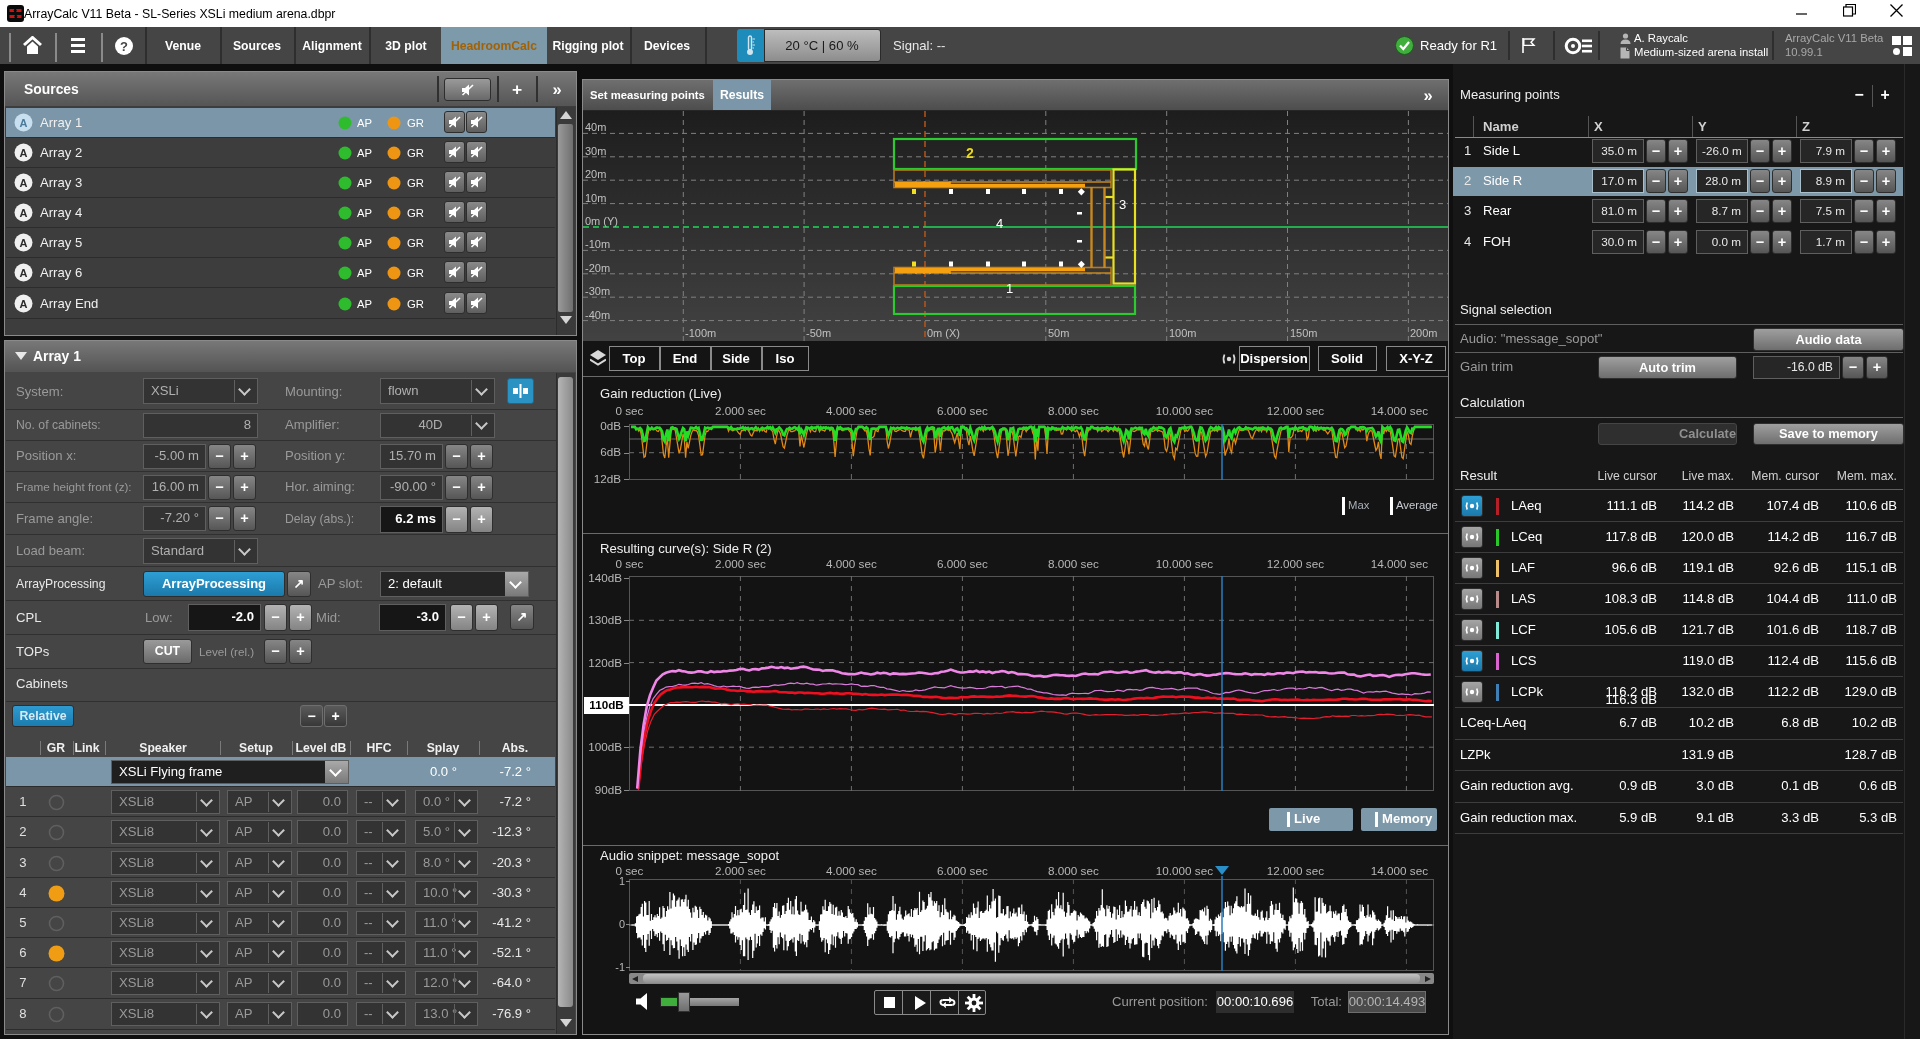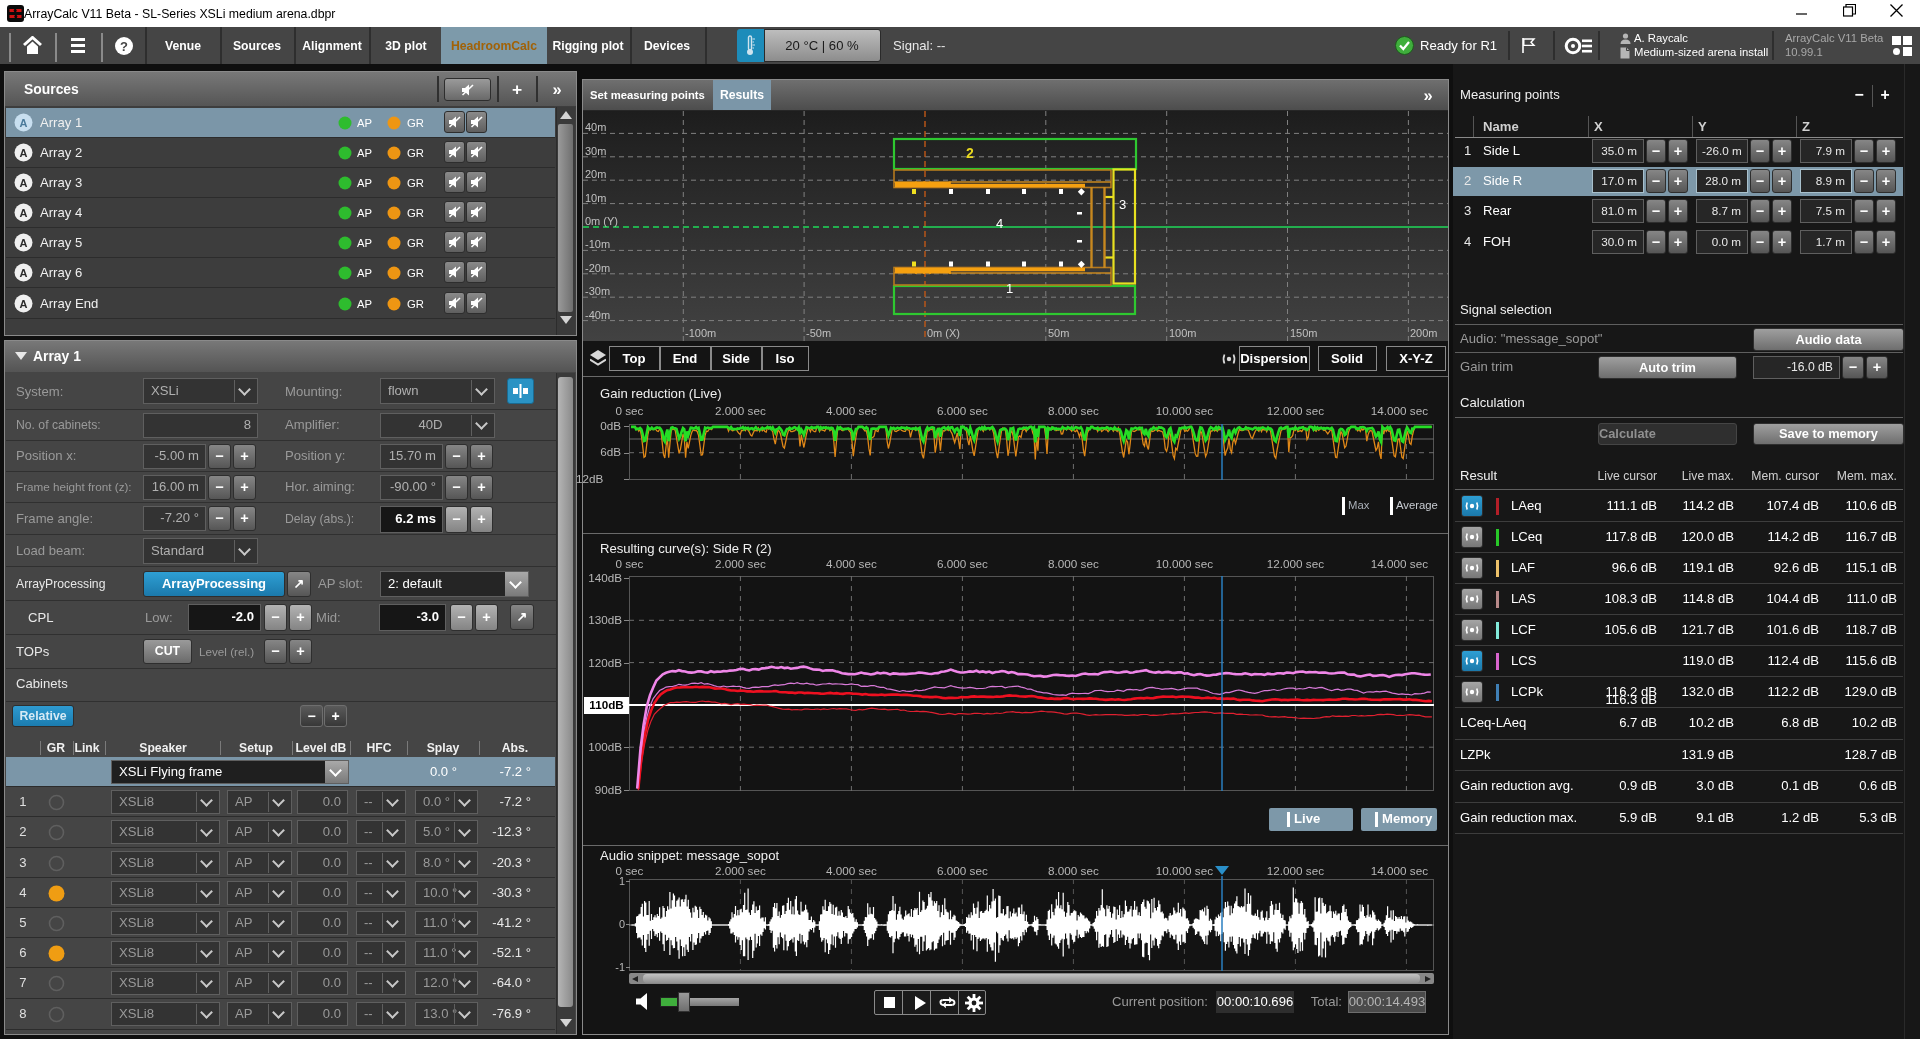--- a/index.html
+++ b/index.html
@@ -387,21 +387,21 @@
 <div style="left:234px;top:540px;width:1px;height:22px;background:#5f5f5f;"></div>
 <div style="left:240px;top:545px;width:9px;height:9px;border-left:2.5px solid #c8c8c8;border-bottom:2.5px solid #c8c8c8;transform:rotate(-45deg);"></div>
 <div class="t" style="left:16px;top:574px;width:160px;height:20px;line-height:20px;font-size:12.2px;color:#e8e8e8;font-weight:normal;">ArrayProcessing</div>
 <div class="btn" style="left:143px;top:571px;width:142px;height:26px;background:linear-gradient(#2e9fd4,#1b79ab);line-height:24px;font-size:13px;">ArrayProcessing</div>
 <div class="btn" style="left:287px;top:571px;width:24px;height:26px;background:linear-gradient(#868686,#565656);line-height:24px;font-size:13px;">↗</div>
 <div class="t" style="left:318px;top:574px;width:70px;height:20px;line-height:20px;font-size:13.1px;color:#9a9a9a;font-weight:normal;">AP slot:</div>
 <div style="left:380px;top:571px;width:149px;height:26px;background:#252525;border:1px solid #5f5f5f;"></div>
 <div class="t" style="left:388px;top:574px;width:119px;height:20px;line-height:20px;font-size:13.1px;color:#fff;">2: default</div>
 <div style="left:505px;top:572px;width:23px;height:24px;background:linear-gradient(#a9a9a9,#7a7a7a);"></div>
 <div style="left:511px;top:578px;width:9px;height:9px;border-left:2.5px solid #ffffff;border-bottom:2.5px solid #ffffff;transform:rotate(-45deg);"></div>
-<div class="t" style="left:28px;top:608px;width:60px;height:20px;line-height:20px;font-size:13.1px;color:#e8e8e8;font-weight:normal;">CPL</div>
+<div class="t" style="left:16px;top:608px;width:60px;height:20px;line-height:20px;font-size:13.1px;color:#e8e8e8;font-weight:normal;">CPL</div>
 <div class="t" style="left:145px;top:608px;width:50px;height:20px;line-height:20px;font-size:13.1px;color:#9a9a9a;font-weight:normal;">Low:</div>
 <div style="left:188px;top:604px;width:73px;height:27px;background:#161616;border:1px solid #5f5f5f;"></div>
 <div class="t" style="left:194px;top:607px;width:60px;height:20px;line-height:20px;font-size:13.1px;color:#fff;font-weight:bold;text-align:right;">-2.0</div>
 <div class="btn" style="left:264px;top:604px;width:23px;height:27px;background:linear-gradient(#b3b3b3,#848484);line-height:25px;font-size:14.5px;">−</div>
 <div class="btn" style="left:289px;top:604px;width:23px;height:27px;background:linear-gradient(#b3b3b3,#848484);line-height:25px;font-size:14.5px;">+</div>
 <div class="t" style="left:316px;top:608px;width:50px;height:20px;line-height:20px;font-size:13.1px;color:#9a9a9a;font-weight:normal;">Mid:</div>
 <div style="left:379px;top:604px;width:67px;height:27px;background:#161616;border:1px solid #5f5f5f;"></div>
 <div class="t" style="left:385px;top:607px;width:54px;height:20px;line-height:20px;font-size:13.1px;color:#fff;font-weight:bold;text-align:right;">-3.0</div>
 <div class="btn" style="left:450px;top:604px;width:23px;height:27px;background:linear-gradient(#b3b3b3,#848484);line-height:25px;font-size:14.5px;">−</div>
 <div class="btn" style="left:475px;top:604px;width:23px;height:27px;background:linear-gradient(#b3b3b3,#848484);line-height:25px;font-size:14.5px;">+</div>
@@ -766,21 +766,21 @@
       <line x1="666.4" y1="0" x2="666.4" y2="56" stroke="#6e6e6e" stroke-width="1" stroke-dasharray="5,5"></line>
       <line x1="777.4" y1="0" x2="777.4" y2="56" stroke="#6e6e6e" stroke-width="1" stroke-dasharray="5,5"></line>
       <line x1="0" y1="28.7" x2="805" y2="28.7" stroke="#6e6e6e" stroke-width="1" stroke-dasharray="5,5"></line>
       <line x1="0" y1="15" x2="805" y2="15" stroke="#6a6a6a" stroke-width="1.2"></line>
       <path d="M2.0 3.1 L3.3 3.1 L4.6 3.1 L5.9 3.1 L7.2 4.1 L8.5 4.4 L9.8 7.1 L11.1 5.0 L12.4 11.6 L13.7 22.4 L15.0 33.3 L16.3 32.4 L17.6 21.5 L18.9 10.6 L20.2 4.7 L21.5 6.0 L22.8 4.0 L24.1 5.7 L25.4 4.5 L26.7 5.4 L28.0 7.0 L29.3 7.5 L30.6 5.2 L31.9 6.3 L33.2 18.4 L34.5 30.4 L35.8 34.0 L37.1 22.0 L38.4 14.7 L39.7 33.6 L41.0 18.9 L42.3 6.5 L43.6 4.8 L44.9 5.4 L46.2 6.2 L47.5 14.0 L48.8 21.7 L50.1 29.4 L51.4 25.5 L52.7 17.8 L54.0 10.0 L55.3 14.3 L56.6 33.7 L57.9 17.9 L59.2 24.3 L60.5 17.8 L61.8 11.4 L63.1 7.5 L64.4 5.9 L65.7 6.5 L67.0 6.3 L68.3 7.7 L69.6 11.6 L70.9 21.4 L72.2 31.1 L73.5 30.7 L74.8 21.0 L76.1 11.3 L77.4 7.0 L78.7 7.5 L80.0 5.4 L81.3 4.8 L82.6 5.5 L83.9 3.1 L85.2 3.1 L86.5 3.1 L87.8 3.1 L89.1 3.1 L90.4 3.1 L91.7 3.1 L93.0 3.1 L94.3 3.1 L95.6 3.1 L96.9 3.1 L98.2 3.1 L99.5 7.2 L100.8 4.0 L102.1 5.5 L103.4 6.7 L104.7 6.4 L106.0 4.8 L107.3 5.2 L108.6 7.7 L109.9 9.3 L111.2 10.4 L112.5 6.5 L113.8 6.5 L115.1 5.4 L116.4 6.6 L117.7 4.3 L119.0 6.2 L120.3 8.1 L121.6 11.0 L122.9 12.0 L124.2 9.1 L125.5 6.3 L126.8 6.5 L128.1 7.0 L129.4 4.0 L130.7 7.2 L132.0 4.1 L133.3 6.8 L134.6 5.3 L135.9 7.5 L137.2 8.1 L138.5 3.1 L139.8 5.1 L141.1 4.2 L142.4 6.0 L143.7 7.7 L145.0 15.1 L146.3 20.1 L147.6 12.5 L148.9 6.2 L150.2 7.2 L151.5 10.0 L152.8 16.4 L154.1 22.8 L155.4 24.2 L156.7 17.8 L158.0 11.4 L159.3 7.1 L160.6 5.6 L161.9 7.7 L163.2 7.7 L164.5 7.1 L165.8 6.6 L167.1 5.1 L168.4 5.8 L169.7 7.3 L171.0 22.4 L172.3 10.8 L173.6 17.5 L174.9 23.5 L176.2 16.7 L177.5 10.0 L178.8 4.6 L180.1 4.6 L181.4 7.7 L182.7 4.0 L184.0 6.7 L185.3 7.7 L186.6 7.6 L187.9 3.1 L189.2 3.1 L190.5 7.6 L191.8 5.3 L193.1 6.2 L194.4 6.3 L195.7 7.1 L197.0 5.0 L198.3 3.8 L199.6 4.3 L200.9 6.7 L202.2 5.5 L203.5 6.2 L204.8 17.2 L206.1 32.9 L207.4 18.2 L208.7 4.8 L210.0 5.8 L211.3 4.8 L212.6 6.1 L213.9 6.6 L215.2 4.4 L216.5 4.9 L217.8 4.7 L219.1 5.2 L220.4 7.2 L221.7 8.6 L223.0 17.9 L224.3 32.2 L225.6 21.7 L226.9 13.5 L228.2 5.6 L229.5 3.1 L230.8 3.1 L232.1 3.1 L233.4 3.1 L234.7 5.3 L236.0 7.0 L237.3 6.7 L238.6 12.7 L239.9 24.4 L241.2 31.4 L242.5 13.7 L243.8 13.3 L245.1 12.2 L246.4 6.1 L247.7 6.9 L249.0 7.6 L250.3 3.1 L251.6 3.1 L252.9 3.1 L254.2 3.1 L255.5 3.1 L256.8 3.1 L258.1 17.1 L259.4 24.5 L260.7 19.0 L262.0 11.7 L263.3 4.3 L264.6 4.7 L265.9 7.2 L267.2 7.5 L268.5 6.6 L269.8 6.2 L271.1 4.6 L272.4 6.3 L273.7 6.9 L275.0 7.3 L276.3 7.3 L277.6 5.0 L278.9 5.8 L280.2 6.2 L281.5 13.4 L282.8 7.7 L284.1 4.7 L285.4 4.5 L286.7 6.3 L288.0 4.3 L289.3 4.5 L290.6 11.8 L291.9 21.2 L293.2 30.6 L294.5 34.4 L295.8 25.0 L297.1 15.5 L298.4 6.1 L299.7 6.9 L301.0 5.6 L302.3 5.7 L303.6 4.5 L304.9 10.4 L306.2 28.6 L307.5 20.6 L308.8 3.9 L310.1 13.1 L311.4 26.6 L312.7 13.1 L314.0 6.6 L315.3 7.1 L316.6 6.2 L317.9 5.0 L319.2 6.4 L320.5 4.5 L321.8 7.5 L323.1 9.7 L324.4 14.5 L325.7 18.7 L327.0 13.9 L328.3 9.0 L329.6 17.0 L330.9 25.1 L332.2 3.1 L333.5 3.1 L334.8 3.1 L336.1 5.3 L337.4 6.9 L338.7 15.9 L340.0 21.1 L341.3 12.1 L342.6 18.6 L343.9 27.0 L345.2 31.8 L346.5 23.4 L347.8 15.0 L349.1 6.6 L350.4 4.5 L351.7 4.6 L353.0 5.0 L354.3 7.3 L355.6 4.6 L356.9 5.4 L358.2 4.4 L359.5 3.8 L360.8 5.9 L362.1 4.5 L363.4 5.2 L364.7 9.4 L366.0 18.8 L367.3 28.1 L368.6 34.2 L369.9 24.9 L371.2 15.5 L372.5 7.0 L373.8 4.0 L375.1 5.8 L376.4 5.9 L377.7 16.5 L379.0 31.8 L380.3 24.3 L381.6 9.0 L382.9 6.8 L384.2 12.3 L385.5 22.3 L386.8 32.4 L388.1 23.1 L389.4 13.0 L390.7 12.0 L392.0 13.4 L393.3 7.0 L394.6 5.8 L395.9 4.9 L397.2 7.6 L398.5 4.8 L399.8 4.9 L401.1 3.1 L402.4 3.1 L403.7 8.7 L405.0 11.6 L406.3 35.4 L407.6 13.4 L408.9 26.8 L410.2 3.1 L411.5 3.1 L412.8 3.1 L414.1 3.1 L415.4 3.1 L416.7 12.6 L418.0 30.0 L419.3 7.4 L420.6 4.1 L421.9 4.4 L423.2 5.3 L424.5 4.6 L425.8 4.6 L427.1 6.7 L428.4 5.8 L429.7 6.0 L431.0 4.6 L432.3 10.0 L433.6 9.8 L434.9 5.2 L436.2 4.1 L437.5 6.0 L438.8 4.3 L440.1 5.1 L441.4 5.6 L442.7 7.2 L444.0 4.6 L445.3 7.1 L446.6 7.6 L447.9 5.8 L449.2 8.7 L450.5 12.9 L451.8 7.8 L453.1 14.6 L454.4 26.0 L455.7 32.2 L457.0 20.8 L458.3 9.3 L459.6 6.2 L460.9 5.8 L462.2 3.1 L463.5 3.1 L464.8 4.7 L466.1 4.5 L467.4 4.6 L468.7 7.3 L470.0 4.0 L471.3 4.2 L472.6 7.4 L473.9 6.4 L475.2 5.1 L476.5 5.8 L477.8 5.7 L479.1 7.7 L480.4 6.2 L481.7 4.0 L483.0 4.7 L484.3 7.2 L485.6 5.3 L486.9 6.3 L488.2 7.4 L489.5 4.0 L490.8 10.5 L492.1 19.2 L493.4 28.0 L494.7 33.5 L496.0 24.7 L497.3 16.0 L498.6 17.9 L499.9 30.3 L501.2 19.3 L502.5 6.9 L503.8 6.9 L505.1 7.5 L506.4 6.9 L507.7 5.9 L509.0 5.1 L510.3 5.9 L511.6 4.1 L512.9 11.6 L514.2 20.1 L515.5 22.1 L516.8 13.6 L518.1 22.0 L519.4 25.4 L520.7 15.7 L522.0 5.9 L523.3 7.6 L524.6 7.2 L525.9 6.4 L527.2 3.9 L528.5 7.3 L529.8 6.3 L531.1 6.9 L532.4 7.3 L533.7 8.1 L535.0 13.6 L536.3 25.1 L537.6 27.3 L538.9 22.2 L540.2 7.2 L541.5 10.9 L542.8 21.1 L544.1 31.4 L545.4 34.6 L546.7 24.3 L548.0 26.0 L549.3 19.3 L550.6 12.7 L551.9 6.0 L553.2 4.3 L554.5 4.0 L555.8 7.4 L557.1 6.4 L558.4 7.2 L559.7 5.8 L561.0 3.1 L562.3 3.1 L563.6 12.5 L564.9 21.0 L566.2 29.4 L567.5 32.2 L568.8 32.1 L570.1 18.5 L571.4 6.8 L572.7 8.8 L574.0 16.7 L575.3 24.6 L576.6 32.5 L577.9 29.4 L579.2 21.5 L580.5 13.6 L581.8 6.9 L583.1 7.0 L584.4 4.7 L585.7 7.0 L587.0 5.8 L588.3 7.3 L589.6 5.1 L590.9 5.7 L592.2 5.4 L593.5 8.5 L594.8 20.0 L596.1 31.6 L597.4 26.9 L598.7 24.0 L600.0 14.7 L601.3 25.4 L602.6 28.6 L603.9 17.9 L605.2 14.9 L606.5 19.6 L607.8 14.6 L609.1 9.5 L610.4 5.3 L611.7 6.3 L613.0 6.6 L614.3 6.5 L615.6 4.5 L616.9 5.7 L618.2 5.8 L619.5 6.5 L620.8 10.0 L622.1 13.4 L623.4 14.5 L624.7 11.1 L626.0 7.7 L627.3 5.6 L628.6 5.7 L629.9 7.2 L631.2 3.8 L632.5 7.5 L633.8 4.9 L635.1 6.2 L636.4 5.0 L637.7 7.7 L639.0 4.0 L640.3 4.1 L641.6 7.3 L642.9 15.6 L644.2 23.9 L645.5 32.2 L646.8 34.2 L648.1 25.9 L649.4 19.0 L650.7 12.9 L652.0 6.9 L653.3 5.3 L654.6 3.9 L655.9 5.2 L657.2 3.1 L658.5 3.1 L659.8 28.3 L661.1 13.8 L662.4 13.3 L663.7 11.5 L665.0 5.5 L666.3 6.6 L667.6 4.2 L668.9 7.6 L670.2 7.1 L671.5 6.6 L672.8 7.5 L674.1 5.1 L675.4 5.3 L676.7 4.1 L678.0 15.4 L679.3 13.2 L680.6 3.1 L681.9 3.1 L683.2 4.0 L684.5 4.1 L685.8 6.4 L687.1 7.2 L688.4 4.2 L689.7 6.3 L691.0 5.2 L692.3 4.1 L693.6 4.6 L694.9 6.6 L696.2 6.2 L697.5 8.1 L698.8 9.9 L700.1 8.0 L701.4 6.1 L702.7 5.9 L704.0 15.0 L705.3 24.1 L706.6 33.2 L707.9 33.7 L709.2 24.6 L710.5 15.5 L711.8 7.6 L713.1 9.6 L714.4 16.7 L715.7 23.8 L717.0 22.1 L718.3 15.0 L719.6 7.9 L720.9 4.5 L722.2 3.1 L723.5 3.1 L724.8 3.1 L726.1 3.1 L727.4 4.2 L728.7 6.8 L730.0 5.3 L731.3 7.4 L732.6 4.4 L733.9 6.1 L735.2 4.4 L736.5 5.2 L737.8 17.1 L739.1 10.6 L740.4 7.3 L741.7 6.6 L743.0 7.2 L744.3 13.6 L745.6 20.0 L746.9 26.4 L748.2 24.2 L749.5 17.9 L750.8 30.2 L752.1 34.9 L753.4 3.1 L754.7 10.2 L756.0 4.6 L757.3 7.3 L758.6 5.2 L759.9 7.3 L761.2 6.9 L762.5 14.4 L763.8 23.2 L765.1 31.9 L766.4 32.8 L767.7 24.0 L769.0 15.3 L770.3 14.8 L771.6 24.0 L772.9 33.1 L774.2 34.5 L775.5 25.4 L776.8 16.2 L778.1 7.1 L779.4 11.1 L780.7 19.2 L782.0 20.4 L783.3 12.2 L784.6 6.5 L785.9 3.1 L787.2 3.1 L788.5 3.1 L789.8 3.1 L791.1 3.1 L792.4 3.1 L793.7 3.1 L795.0 3.1 L796.3 3.1 L797.6 3.1 L798.9 3.1 L800.2 3.1 L801.5 3.1 L802.8 3.1" fill="none" stroke="#e08818" stroke-width="1.3"></path>
       <path d="M2.0 2.9 L3.3 2.9 L4.6 2.9 L5.9 2.9 L7.2 5.4 L8.5 4.9 L9.8 4.9 L11.1 4.0 L12.4 5.4 L13.7 10.3 L15.0 17.0 L16.3 16.5 L17.6 9.7 L18.9 3.2 L20.2 4.8 L21.5 5.1 L22.8 3.7 L24.1 4.9 L25.4 5.0 L26.7 3.8 L28.0 3.4 L29.3 3.9 L30.6 3.6 L31.9 5.1 L33.2 7.8 L34.5 15.3 L35.8 17.5 L37.1 10.0 L38.4 5.5 L39.7 17.2 L41.0 8.1 L42.3 3.8 L43.6 3.3 L44.9 4.2 L46.2 4.3 L47.5 5.0 L48.8 9.8 L50.1 14.7 L51.4 12.2 L52.7 7.4 L54.0 4.1 L55.3 5.3 L56.6 17.3 L57.9 7.5 L59.2 11.4 L60.5 7.5 L61.8 3.6 L63.1 3.7 L64.4 4.7 L65.7 4.2 L67.0 3.1 L68.3 4.5 L69.6 3.7 L70.9 9.6 L72.2 15.7 L73.5 15.5 L74.8 9.4 L76.1 3.6 L77.4 4.3 L78.7 3.6 L80.0 4.0 L81.3 4.1 L82.6 4.1 L83.9 2.9 L85.2 2.9 L86.5 2.9 L87.8 2.9 L89.1 2.9 L90.4 2.9 L91.7 2.9 L93.0 2.9 L94.3 2.9 L95.6 2.9 L96.9 2.9 L98.2 2.9 L99.5 3.9 L100.8 4.9 L102.1 3.2 L103.4 4.9 L104.7 5.1 L106.0 5.1 L107.3 5.2 L108.6 4.4 L109.9 4.9 L111.2 4.3 L112.5 4.0 L113.8 3.1 L115.1 5.3 L116.4 3.7 L117.7 4.5 L119.0 3.8 L120.3 5.5 L121.6 4.4 L122.9 4.2 L124.2 5.4 L125.5 4.6 L126.8 3.2 L128.1 4.8 L129.4 5.3 L130.7 5.5 L132.0 5.3 L133.3 3.7 L134.6 4.7 L135.9 4.4 L137.2 4.1 L138.5 2.9 L139.8 4.1 L141.1 3.3 L142.4 5.1 L143.7 3.4 L145.0 5.8 L146.3 8.8 L147.6 5.2 L148.9 4.9 L150.2 3.4 L151.5 4.9 L152.8 6.6 L154.1 10.6 L155.4 11.4 L156.7 7.4 L158.0 5.0 L159.3 4.7 L160.6 3.7 L161.9 4.8 L163.2 4.7 L164.5 3.7 L165.8 3.3 L167.1 4.2 L168.4 5.5 L169.7 3.4 L171.0 10.3 L172.3 5.4 L173.6 7.3 L174.9 11.0 L176.2 6.8 L177.5 3.2 L178.8 3.7 L180.1 4.2 L181.4 3.9 L182.7 3.1 L184.0 4.1 L185.3 3.7 L186.6 3.9 L187.9 2.9 L189.2 2.9 L190.5 5.4 L191.8 3.3 L193.1 4.5 L194.4 3.4 L195.7 3.9 L197.0 3.3 L198.3 4.2 L199.6 3.8 L200.9 4.9 L202.2 3.6 L203.5 4.0 L204.8 7.1 L206.1 16.8 L207.4 7.7 L208.7 3.4 L210.0 4.7 L211.3 3.3 L212.6 4.4 L213.9 5.2 L215.2 5.5 L216.5 4.9 L217.8 4.9 L219.1 4.4 L220.4 4.9 L221.7 5.3 L223.0 7.5 L224.3 16.3 L225.6 9.9 L226.9 5.0 L228.2 5.0 L229.5 2.9 L230.8 2.9 L232.1 2.9 L233.4 2.9 L234.7 3.8 L236.0 4.6 L237.3 3.3 L238.6 4.3 L239.9 11.5 L241.2 15.9 L242.5 4.9 L243.8 4.6 L245.1 4.6 L246.4 4.8 L247.7 4.9 L249.0 4.4 L250.3 2.9 L251.6 2.9 L252.9 2.9 L254.2 2.9 L255.5 2.9 L256.8 2.9 L258.1 7.0 L259.4 11.6 L260.7 8.2 L262.0 3.9 L263.3 4.5 L264.6 3.9 L265.9 5.0 L267.2 4.5 L268.5 3.7 L269.8 4.4 L271.1 4.6 L272.4 3.5 L273.7 3.8 L275.0 3.8 L276.3 4.9 L277.6 3.5 L278.9 4.0 L280.2 4.3 L281.5 4.7 L282.8 4.8 L284.1 4.4 L285.4 4.9 L286.7 3.8 L288.0 5.5 L289.3 4.5 L290.6 3.8 L291.9 9.5 L293.2 15.4 L294.5 17.7 L295.8 11.9 L297.1 6.0 L298.4 3.6 L299.7 5.5 L301.0 4.2 L302.3 3.4 L303.6 3.3 L304.9 3.9 L306.2 14.1 L307.5 9.2 L308.8 5.1 L310.1 4.8 L311.4 12.9 L312.7 4.6 L314.0 3.6 L315.3 3.3 L316.6 5.2 L317.9 4.2 L319.2 3.1 L320.5 5.0 L321.8 3.4 L323.1 3.2 L324.4 5.5 L325.7 8.0 L327.0 5.0 L328.3 4.3 L329.6 7.0 L330.9 12.0 L332.2 2.9 L333.5 2.9 L334.8 2.9 L336.1 4.8 L337.4 4.3 L338.7 6.3 L340.0 9.5 L341.3 3.9 L342.6 7.9 L343.9 13.1 L345.2 16.1 L346.5 10.9 L347.8 5.7 L349.1 4.8 L350.4 3.9 L351.7 5.2 L353.0 3.4 L354.3 4.9 L355.6 3.1 L356.9 5.2 L358.2 4.2 L359.5 4.0 L360.8 4.9 L362.1 3.9 L363.4 3.1 L364.7 4.9 L366.0 8.0 L367.3 13.8 L368.6 17.6 L369.9 11.8 L371.2 6.0 L372.5 5.3 L373.8 5.4 L375.1 4.5 L376.4 4.8 L377.7 6.6 L379.0 16.1 L380.3 11.4 L381.6 4.5 L382.9 4.7 L384.2 4.0 L385.5 10.2 L386.8 16.5 L388.1 10.7 L389.4 5.3 L390.7 4.5 L392.0 4.7 L393.3 4.7 L394.6 3.6 L395.9 3.9 L397.2 3.6 L398.5 5.0 L399.8 3.5 L401.1 2.9 L402.4 2.9 L403.7 4.8 L405.0 3.6 L406.3 18.3 L407.6 4.7 L408.9 13.0 L410.2 2.9 L411.5 2.9 L412.8 2.9 L414.1 2.9 L415.4 2.9 L416.7 4.2 L418.0 15.0 L419.3 4.0 L420.6 5.0 L421.9 5.4 L423.2 3.3 L424.5 3.8 L425.8 5.3 L427.1 4.3 L428.4 5.1 L429.7 4.8 L431.0 5.3 L432.3 5.3 L433.6 3.2 L434.9 4.1 L436.2 4.5 L437.5 5.0 L438.8 3.2 L440.1 3.9 L441.4 4.6 L442.7 3.3 L444.0 5.4 L445.3 4.6 L446.6 3.2 L447.9 3.6 L449.2 4.0 L450.5 4.4 L451.8 3.3 L453.1 5.4 L454.4 12.5 L455.7 16.4 L457.0 9.3 L458.3 4.1 L459.6 4.5 L460.9 4.9 L462.2 2.9 L463.5 2.9 L464.8 4.1 L466.1 4.4 L467.4 4.6 L468.7 3.7 L470.0 5.5 L471.3 4.9 L472.6 4.1 L473.9 4.1 L475.2 4.4 L476.5 4.2 L477.8 3.3 L479.1 3.9 L480.4 5.4 L481.7 4.3 L483.0 4.8 L484.3 5.2 L485.6 3.5 L486.9 5.2 L488.2 4.8 L489.5 5.4 L490.8 5.5 L492.1 8.3 L493.4 13.7 L494.7 17.1 L496.0 11.7 L497.3 6.3 L498.6 7.5 L499.9 15.2 L501.2 8.4 L502.5 4.5 L503.8 4.8 L505.1 4.4 L506.4 3.8 L507.7 4.4 L509.0 5.1 L510.3 3.7 L511.6 4.1 L512.9 4.0 L514.2 8.8 L515.5 10.1 L516.8 4.8 L518.1 10.0 L519.4 12.1 L520.7 6.1 L522.0 5.0 L523.3 5.3 L524.6 3.3 L525.9 4.3 L527.2 5.5 L528.5 4.8 L529.8 3.2 L531.1 3.6 L532.4 3.5 L533.7 4.3 L535.0 5.3 L536.3 12.0 L537.6 13.3 L538.9 10.2 L540.2 5.5 L541.5 4.1 L542.8 9.5 L544.1 15.8 L545.4 17.8 L546.7 11.5 L548.0 12.5 L549.3 8.4 L550.6 4.2 L551.9 4.5 L553.2 3.6 L554.5 4.0 L555.8 3.1 L557.1 4.6 L558.4 3.4 L559.7 3.2 L561.0 2.9 L562.3 2.9 L563.6 5.5 L564.9 9.4 L566.2 14.6 L567.5 16.4 L568.8 16.3 L570.1 7.9 L571.4 3.4 L572.7 3.8 L574.0 6.7 L575.3 11.6 L576.6 16.5 L577.9 14.6 L579.2 9.7 L580.5 5.0 L581.8 3.2 L583.1 4.0 L584.4 5.5 L585.7 4.7 L587.0 3.2 L588.3 5.2 L589.6 3.1 L590.9 3.9 L592.2 4.7 L593.5 3.7 L594.8 8.8 L596.1 16.0 L597.4 13.1 L598.7 11.3 L600.0 5.5 L601.3 12.1 L602.6 14.1 L603.9 7.5 L605.2 5.6 L606.5 8.6 L607.8 5.4 L609.1 3.8 L610.4 3.3 L611.7 4.4 L613.0 5.5 L614.3 5.3 L615.6 5.2 L616.9 3.3 L618.2 4.3 L619.5 4.1 L620.8 4.6 L622.1 4.7 L623.4 5.4 L624.7 4.5 L626.0 3.5 L627.3 3.7 L628.6 5.3 L629.9 4.0 L631.2 5.2 L632.5 3.9 L633.8 3.4 L635.1 4.2 L636.4 4.7 L637.7 5.5 L639.0 3.7 L640.3 5.2 L641.6 4.6 L642.9 6.0 L644.2 11.2 L645.5 16.4 L646.8 17.6 L648.1 12.5 L649.4 8.2 L650.7 4.4 L652.0 3.7 L653.3 4.9 L654.6 4.5 L655.9 3.6 L657.2 2.9 L658.5 2.9 L659.8 13.9 L661.1 5.0 L662.4 4.9 L663.7 4.5 L665.0 5.2 L666.3 3.3 L667.6 4.7 L668.9 5.3 L670.2 3.8 L671.5 3.9 L672.8 3.6 L674.1 3.3 L675.4 5.1 L676.7 4.7 L678.0 5.9 L679.3 4.6 L680.6 2.9 L681.9 2.9 L683.2 3.2 L684.5 5.5 L685.8 3.2 L687.1 5.1 L688.4 3.5 L689.7 4.7 L691.0 3.9 L692.3 3.7 L693.6 4.9 L694.9 4.0 L696.2 4.9 L697.5 4.1 L698.8 4.0 L700.1 4.7 L701.4 4.7 L702.7 3.8 L704.0 5.7 L705.3 11.3 L706.6 17.0 L707.9 17.3 L709.2 11.6 L710.5 6.0 L711.8 4.9 L713.1 5.1 L714.4 6.7 L715.7 11.1 L717.0 10.1 L718.3 5.7 L719.6 4.2 L720.9 4.1 L722.2 2.9 L723.5 2.9 L724.8 2.9 L726.1 2.9 L727.4 5.0 L728.7 4.4 L730.0 4.9 L731.3 3.2 L732.6 3.2 L733.9 3.1 L735.2 3.4 L736.5 4.4 L737.8 7.0 L739.1 4.5 L740.4 4.4 L741.7 4.2 L743.0 4.0 L744.3 5.5 L745.6 8.8 L746.9 12.7 L748.2 11.4 L749.5 7.5 L750.8 15.1 L752.1 18.0 L753.4 2.9 L754.7 4.4 L756.0 5.0 L757.3 4.3 L758.6 3.1 L759.9 5.0 L761.2 3.2 L762.5 5.3 L763.8 10.8 L765.1 16.2 L766.4 16.7 L767.7 11.3 L769.0 5.9 L770.3 5.6 L771.6 11.3 L772.9 16.9 L774.2 17.8 L775.5 12.1 L776.8 6.5 L778.1 3.5 L779.4 5.4 L780.7 8.3 L782.0 9.0 L783.3 4.6 L784.6 5.0 L785.9 2.9 L787.2 2.9 L788.5 2.9 L789.8 2.9 L791.1 2.9 L792.4 2.9 L793.7 2.9 L795.0 2.9 L796.3 2.9 L797.6 2.9 L798.9 2.9 L800.2 2.9 L801.5 2.9 L802.8 2.9" fill="none" stroke="#25dd25" stroke-width="2.6"></path>
       <line x1="593" y1="0" x2="593" y2="56" stroke="#2a7fc0" stroke-width="1.5"></line>
     </svg>
 <div class="t" style="left:581px;top:416px;width:40px;height:20px;line-height:20px;font-size:11.7px;color:#b8b8b8;font-weight:normal;text-align:right;">0dB</div>
 <div class="t" style="left:581px;top:442px;width:40px;height:20px;line-height:20px;font-size:11.7px;color:#b8b8b8;font-weight:normal;text-align:right;">6dB</div>
-<div class="t" style="left:576px;top:469px;width:45px;height:20px;line-height:20px;font-size:11.7px;color:#b8b8b8;font-weight:normal;text-align:left;">12dB</div>
+<div class="t" style="left:576px;top:469px;width:45px;height:20px;line-height:20px;font-size:11.7px;color:#b8b8b8;font-weight:normal;text-align:right;">12dB</div>
 <div style="left:624px;top:426px;width:5px;height:1px;background:#888;"></div>
 <div style="left:624px;top:453px;width:5px;height:1px;background:#888;"></div>
 <div style="left:624px;top:479px;width:5px;height:1px;background:#888;"></div>
 <div style="left:1342px;top:497px;width:3px;height:18px;background:#fff;"></div>
 <div class="t" style="left:1348px;top:495px;width:40px;height:20px;line-height:20px;font-size:11.3px;color:#aab0b8;font-weight:normal;">Max</div>
 <div style="left:1390px;top:497px;width:3px;height:18px;background:#fff;"></div>
 <div class="t" style="left:1396px;top:495px;width:70px;height:20px;line-height:20px;font-size:11.3px;color:#c8ccd2;font-weight:normal;">Average</div>
 <div style="left:583px;top:533px;width:865px;height:1px;background:#6a6a6a;"></div>
 <div class="t" style="left:600px;top:539px;width:300px;height:20px;line-height:20px;font-size:13.1px;color:#f0f0f0;font-weight:normal;">Resulting curve(s): Side R (2)</div>
 <div class="t" style="left:615.4px;top:554px;width:60px;height:20px;line-height:20px;font-size:11.7px;color:#b8b8b8;font-weight:normal;">0 sec</div>
@@ -976,21 +976,21 @@
 <div class="btn" style="left:1753px;top:328px;width:151px;height:23px;background:linear-gradient(#9f9f9f,#6e6e6e);line-height:21px;font-size:12.8px;">Audio data</div>
 <div style="left:1455px;top:352px;width:448px;height:1px;background:#5f5f5f;"></div>
 <div class="t" style="left:1460px;top:357px;width:120px;height:20px;line-height:20px;font-size:13.1px;color:#9a9a9a;font-weight:normal;">Gain trim</div>
 <div class="btn" style="left:1598px;top:356px;width:139px;height:23px;background:linear-gradient(#9f9f9f,#6e6e6e);line-height:21px;font-size:12.8px;">Auto trim</div>
 <div style="left:1753px;top:356px;width:87px;height:23px;background:#262626;border:1px solid #5f5f5f;"></div>
 <div class="t" style="left:1759px;top:357px;width:74px;height:20px;line-height:20px;font-size:12.2px;color:#e8e8e8;font-weight:normal;text-align:right;">-16.0 dB</div>
 <div class="btn" style="left:1842px;top:356px;width:22px;height:23px;background:linear-gradient(#868686,#565656);line-height:21px;font-size:14.5px;">−</div>
 <div class="btn" style="left:1866px;top:356px;width:22px;height:23px;background:linear-gradient(#868686,#565656);line-height:21px;font-size:14.5px;">+</div>
 <div class="t" style="left:1460px;top:393px;width:150px;height:20px;line-height:20px;font-size:13.1px;color:#f0f0f0;font-weight:normal;">Calculation</div>
 <div style="left:1455px;top:417px;width:448px;height:1px;background:#5f5f5f;"></div>
-<div style="left:1598px;top:423px;width:139px;height:22px;background:#2f2f2f;border:1px solid #454545;border-radius:3px;color:#909090;font-weight:bold;text-align:left;line-height:20px;font-size:12.8px;">Calculate</div>
+<div style="left:1598px;top:423px;width:139px;height:22px;background:#2f2f2f;border:1px solid #454545;border-radius:3px;color:#909090;font-weight:bold;text-align:right;line-height:20px;font-size:12.8px;">Calculate</div>
 <div class="btn" style="left:1753px;top:423px;width:151px;height:22px;background:linear-gradient(#9f9f9f,#6e6e6e);line-height:20px;font-size:12.8px;">Save to memory</div>
 <div class="t" style="left:1460px;top:466px;width:100px;height:20px;line-height:20px;font-size:13.1px;color:#f0f0f0;font-weight:normal;">Result</div>
 <div class="t" style="left:1567px;top:466px;width:90px;height:20px;line-height:20px;font-size:12.2px;color:#d0d0d0;font-weight:normal;text-align:right;">Live cursor</div>
 <div class="t" style="left:1644px;top:466px;width:90px;height:20px;line-height:20px;font-size:12.2px;color:#d0d0d0;font-weight:normal;text-align:right;">Live max.</div>
 <div class="t" style="left:1724px;top:466px;width:95px;height:20px;line-height:20px;font-size:12.2px;color:#d0d0d0;font-weight:normal;text-align:right;">Mem. cursor</div>
 <div class="t" style="left:1807px;top:466px;width:90px;height:20px;line-height:20px;font-size:12.2px;color:#d0d0d0;font-weight:normal;text-align:right;">Mem. max.</div>
 <div style="left:1455px;top:489px;width:448px;height:1px;background:#5f5f5f;"></div>
 <div style="left:1461px;top:495px;width:22px;height:22px;background:linear-gradient(#2e9fd4,#1b79ab);border-radius:3px;border:1px solid #2e2e2e;">
       <svg style="position:absolute;left:2px;top:2px;" width="16" height="16" viewBox="0 0 16 16">
         <circle cx="8" cy="8" r="2.2" fill="#fff"></circle>
@@ -1101,16 +1101,16 @@
 <div style="left:1455px;top:770.0px;width:448px;height:1px;background:#3d3d3d;"></div>
 <div class="t" style="left:1460px;top:776.0px;width:200px;height:20px;line-height:20px;font-size:13.1px;color:#fff;font-weight:normal;">Gain reduction avg.</div>
 <div class="t" style="left:1567px;top:776.0px;width:90px;height:20px;line-height:20px;font-size:13.1px;color:#fff;font-weight:normal;text-align:right;">0.9 dB</div>
 <div class="t" style="left:1644px;top:776.0px;width:90px;height:20px;line-height:20px;font-size:13.1px;color:#fff;font-weight:normal;text-align:right;">3.0 dB</div>
 <div class="t" style="left:1729px;top:776.0px;width:90px;height:20px;line-height:20px;font-size:13.1px;color:#fff;font-weight:normal;text-align:right;">0.1 dB</div>
 <div class="t" style="left:1807px;top:776.0px;width:90px;height:20px;line-height:20px;font-size:13.1px;color:#fff;font-weight:normal;text-align:right;">0.6 dB</div>
 <div style="left:1455px;top:801.5px;width:448px;height:1px;background:#3d3d3d;"></div>
 <div class="t" style="left:1460px;top:807.5px;width:200px;height:20px;line-height:20px;font-size:13.1px;color:#fff;font-weight:normal;">Gain reduction max.</div>
 <div class="t" style="left:1567px;top:807.5px;width:90px;height:20px;line-height:20px;font-size:13.1px;color:#fff;font-weight:normal;text-align:right;">5.9 dB</div>
 <div class="t" style="left:1644px;top:807.5px;width:90px;height:20px;line-height:20px;font-size:13.1px;color:#fff;font-weight:normal;text-align:right;">9.1 dB</div>
-<div class="t" style="left:1729px;top:807.5px;width:90px;height:20px;line-height:20px;font-size:13.1px;color:#fff;font-weight:normal;text-align:right;">1.2 dB</div>
+<div class="t" style="left:1729px;top:807.5px;width:90px;height:20px;line-height:20px;font-size:13.1px;color:#fff;font-weight:normal;text-align:right;">3.3 dB</div>
 <div class="t" style="left:1807px;top:807.5px;width:90px;height:20px;line-height:20px;font-size:13.1px;color:#fff;font-weight:normal;text-align:right;">5.3 dB</div>
 <div style="left:1455px;top:833.0px;width:448px;height:1px;background:#3d3d3d;"></div>
 <div style="left:1904px;top:64px;width:1px;height:975px;background:#2a2a2a;"></div>
 </div>
 </body></html>

